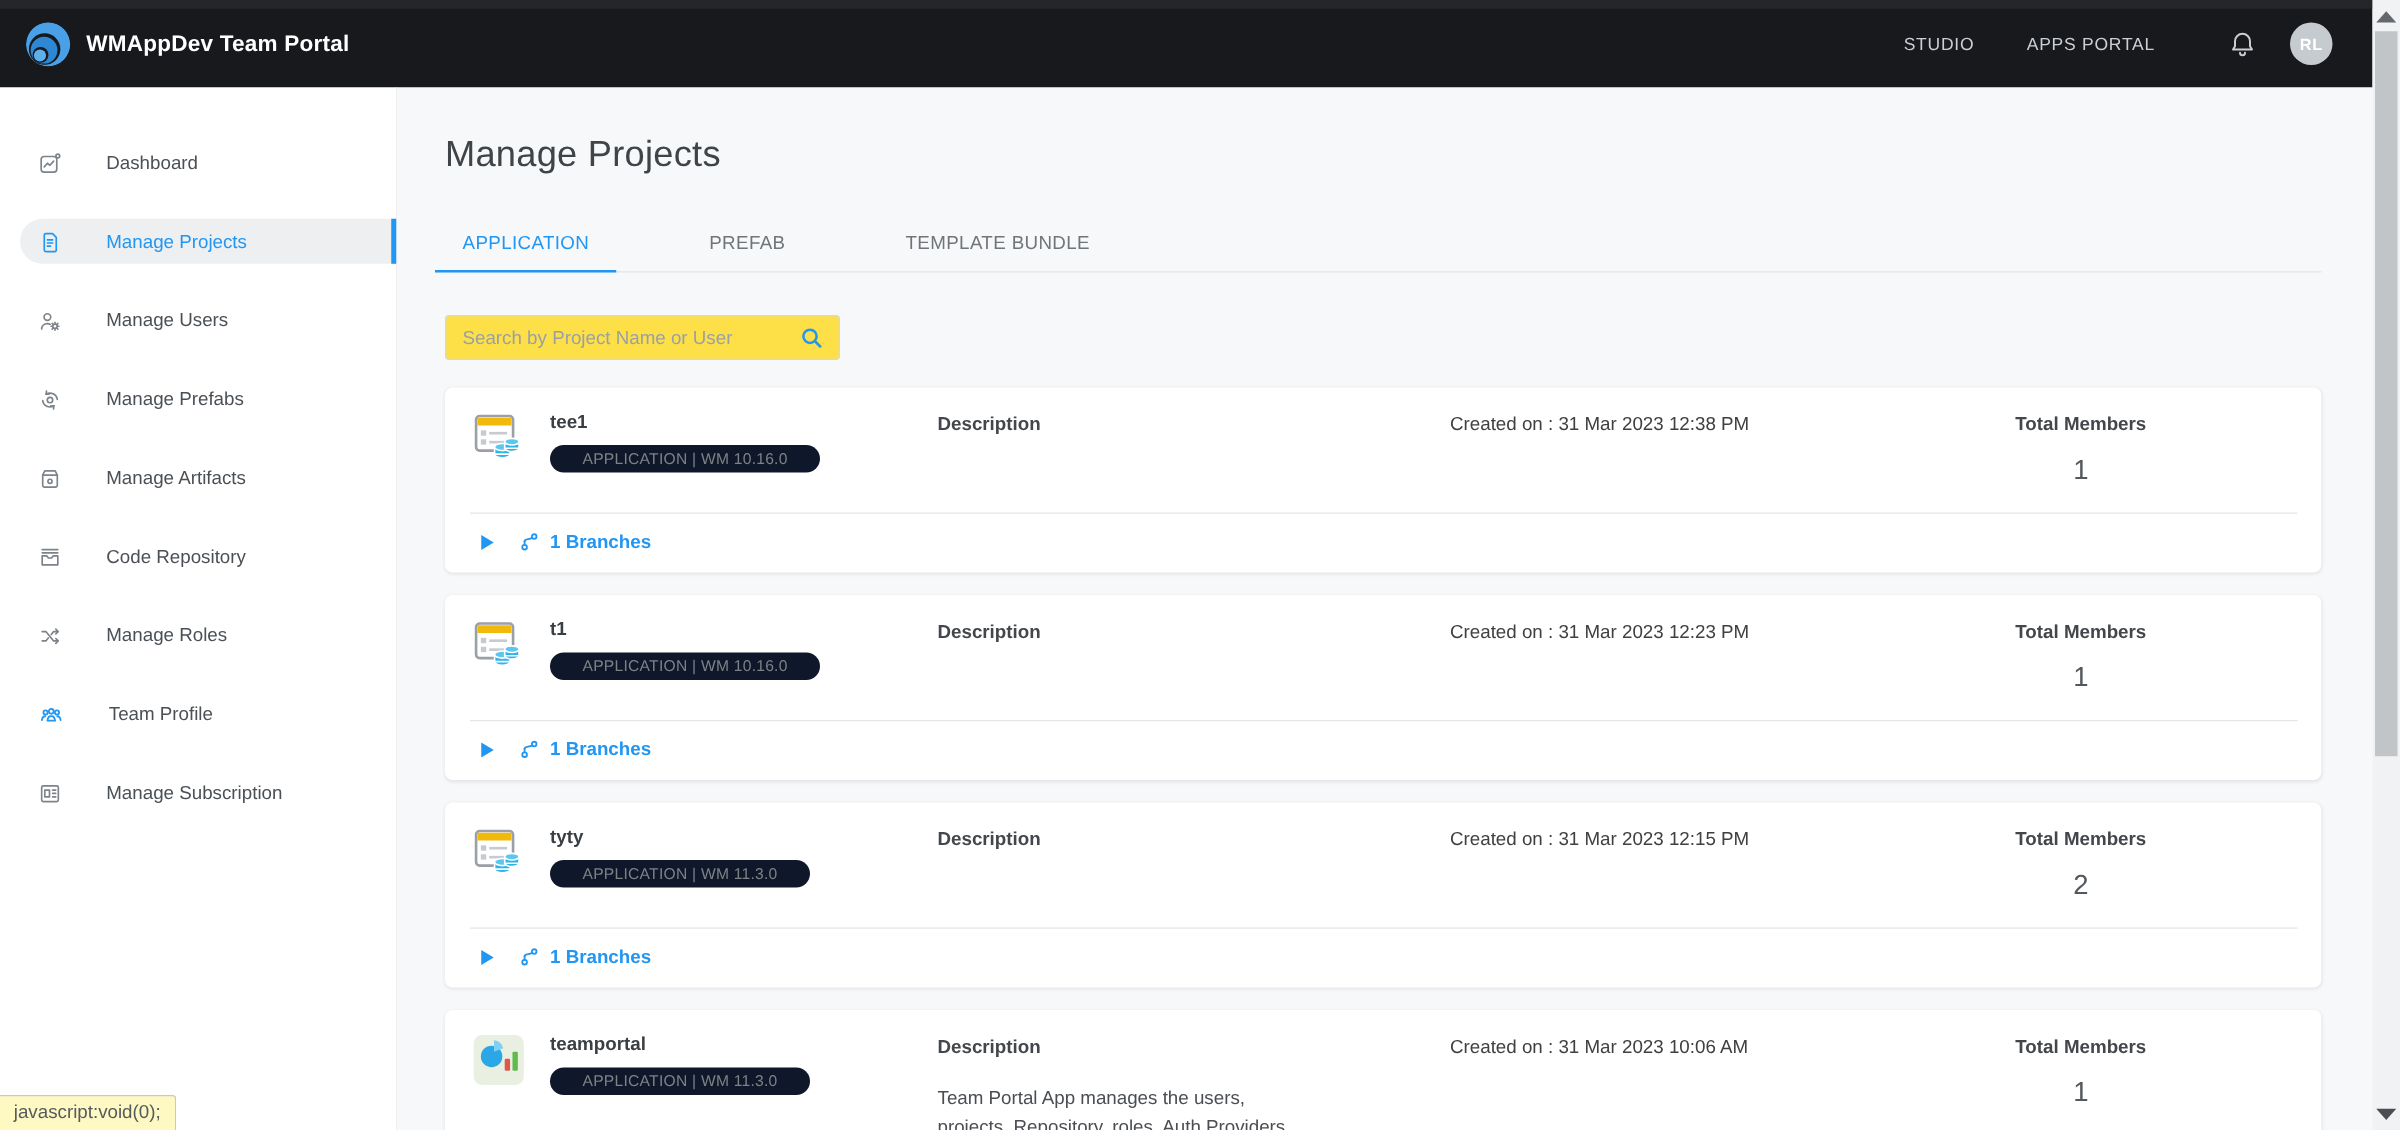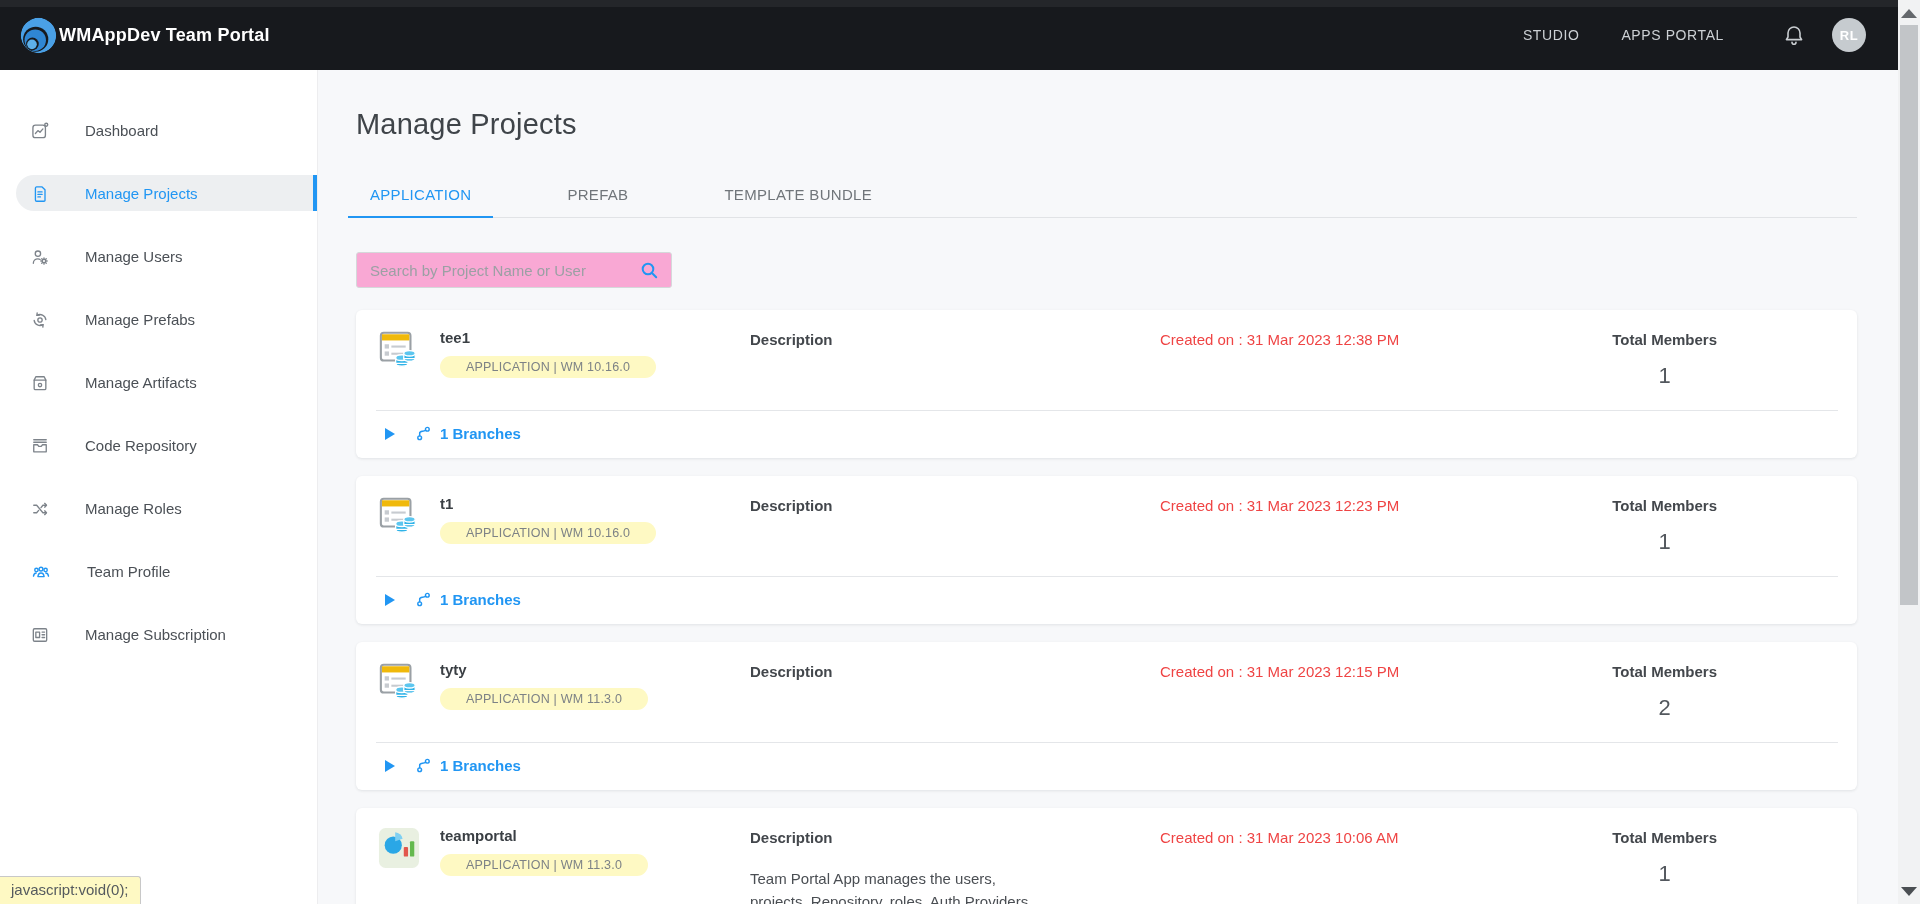--- a/index.html
+++ b/index.html
@@ -3,21 +3,21 @@
 <meta charset="utf-8">
 <style>
   * { margin:0; padding:0; box-sizing:border-box; }
   html,body { width:1920px; height:904px; overflow:hidden; background:#fff;
     font-family:"Liberation Sans","DejaVu Sans",sans-serif; }
 
   
   .topbar { position:absolute; left:0; top:0; width:1898px; height:70px;
     background:#17191d; display:flex; align-items:center; padding:0 32px 0 18px; }
   .topbar::before { content:""; position:absolute; left:0; top:0; right:0; height:7px; background:#24262a; }
-  .brand { display:flex; align-items:center; gap:0; }
+  .brand { display:flex; align-items:center; gap:10px; }
   .brand-title { color:#fff; font-size:18px; font-weight:700; letter-spacing:.2px; }
   .top-right { margin-left:auto; display:flex; align-items:center; }
   .top-link { color:#ccd0d4; font-size:14px; letter-spacing:.6px; cursor:pointer; }
   .top-link.l1 { margin-right:42px; }
   .top-link.l2 { margin-right:58px; }
   .bell { margin-right:26px; display:flex; cursor:pointer; }
   .avatar { width:34px; height:34px; border-radius:50%; background:#c6cbcf; color:#fff;
     font-size:13px; font-weight:700; letter-spacing:.5px; display:flex; align-items:center; justify-content:center; cursor:pointer; }
 
   
@@ -43,40 +43,40 @@
   .upload-btn { width:60px; height:37px; background:#ececec; border:none; border-radius:4px;
     display:flex; align-items:center; justify-content:center; cursor:pointer; }
   .import-btn { height:37px; padding:0 25px; background:#2196f3; color:#fff; border:none; border-radius:4px;
     font-size:15px; font-weight:500; font-family:inherit; cursor:pointer; letter-spacing:.2px; }
 
   .tabs { margin:42px 0 0 -8px; display:flex; border-bottom:1px solid #e1e3e6;gap:48px; }
   .tab { padding:0 22px 13px; margin-right:4px; font-size:15px; font-weight:500; color:#70757a;
     letter-spacing:.3px; cursor:pointer; border-bottom:2px solid transparent; margin-bottom:-1px; }
   .tab.active { color:#2196f3; border-bottom-color:#2196f3; }
 
-  .search-box { margin-top:34px; width:316px; height:36px; background:#f9a8d4; border:1px solid #d5d8da;
+  .search-box { margin-top:34px; width:316px; height:36px; background:#fde047; border:1px solid #d5d8da;
     border-radius:3px; display:flex; align-items:center; padding:0 12px 0 13px; }
   .search-box input { flex:1; border:none; outline:none; font-size:15px; color:#3f4449;
     font-family:inherit; background:transparent; }
   .search-box input::placeholder { color:#9ba0a4; }
   .search-ic { display:flex; cursor:pointer; }
 
   
   .cards { margin-top:22px; }
   .card { background:#fff; border-radius:6px; box-shadow:0 1px 3px rgba(25,35,45,.10); margin-bottom:18px; }
   .card-main { display:flex; padding:19px 20px 21px 22px; }
   .proj-id { width:372px; display:flex; gap:20px; }
   .proj-icon { width:42px; height:42px; display:flex; flex:none; }
   .proj-name { font-size:15px; font-weight:700; color:#3a3f44; line-height:18px; }
-  .proj-badge { display:inline-block; margin-top:9px; background:#fef9c3; color:#7d8286;
+  .proj-badge { display:inline-block; margin-top:9px; background:#0f172a; color:#7d8286;
     font-size:12.5px; line-height:22px; padding:0 26px; border-radius:12px; letter-spacing:.2px; }
   .desc-col { width:410px; padding-top:2px; }
   .col-label { font-size:15px; font-weight:700; color:#43474c; line-height:18px; }
   .desc-text { margin-top:20px; width:300px; font-size:15px; color:#4a4e53; line-height:23px; }
-  .created-col { width:330px; padding-top:2px; font-size:15px; color:#ef4444; line-height:18px; }
+  .created-col { width:330px; padding-top:2px; font-size:15px; color:#404040; line-height:18px; }
   .members-col { margin-left:auto; margin-right:120px; text-align:center; padding-top:2px; }
   .members-num { margin-top:14px; font-size:22px; color:#53585e; }
   .divider { border-top:1px solid #e4e6e9; margin:0 19px 0 20px; }
   .branches-row { display:flex; align-items:center; padding:13px 22px 15px 29px; cursor:pointer; }
   .tri { width:0; height:0; border-left:10px solid #2196f3; border-top:6px solid transparent;
     border-bottom:6px solid transparent; }
   .branch-ic { display:flex; margin-left:20px; }
   .branches-label { margin-left:8px; font-size:15px; font-weight:700; color:#2196f3; }
 
   

